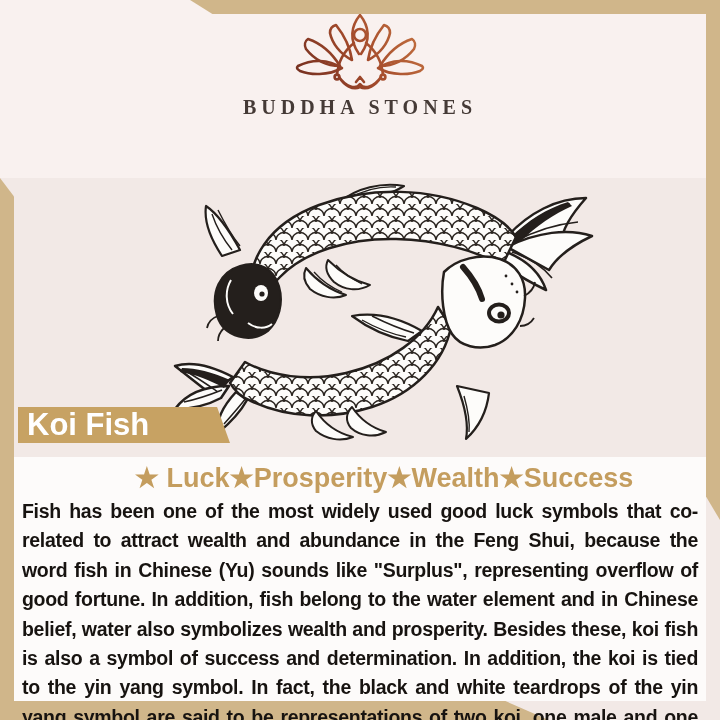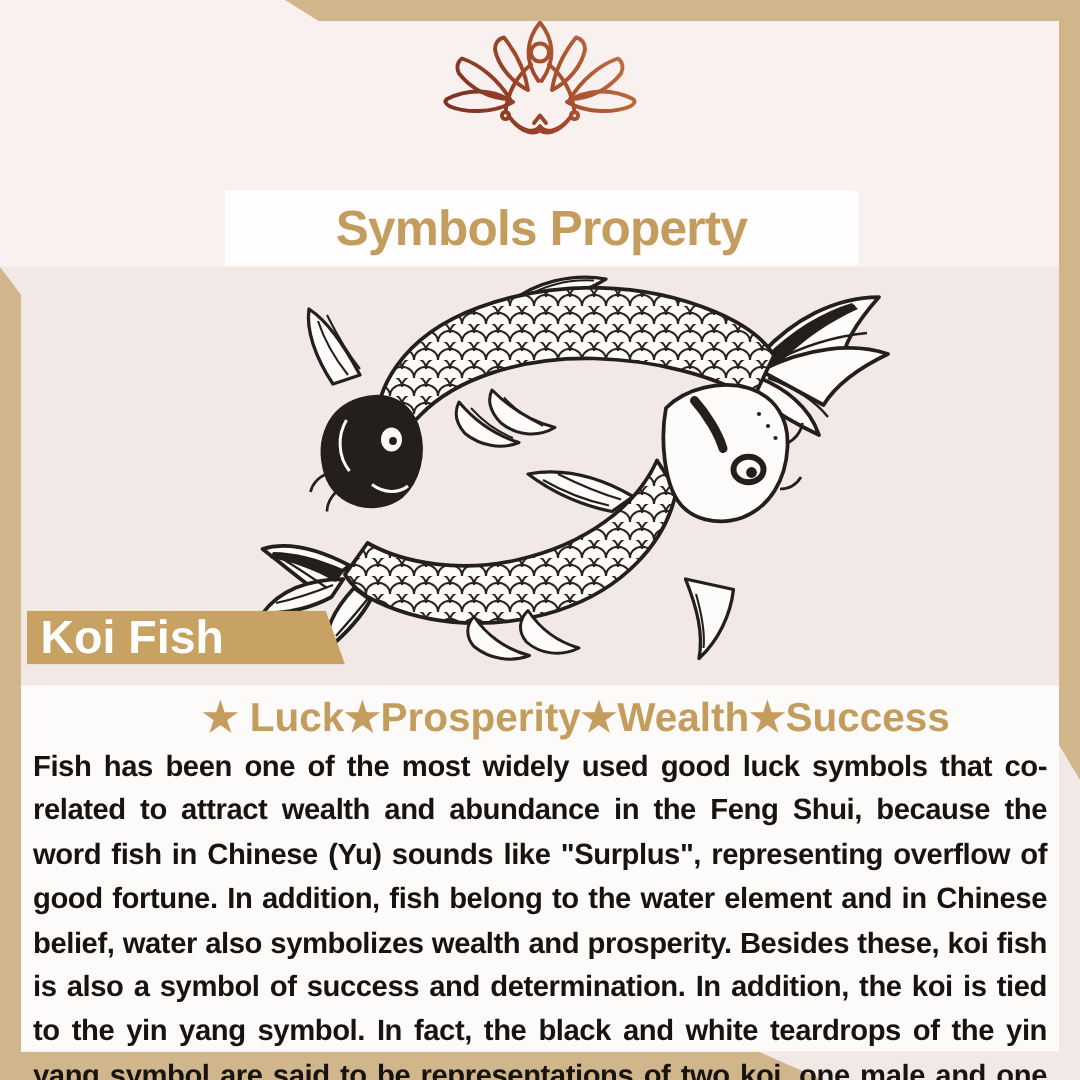--- a/index.html
+++ b/index.html
@@ -60,23 +60,21 @@
         <path d="M8,53 C22,46 38,46 52,55 C38,63 20,62 10,58 C7,56 6,55 8,53 Z"></path>
         <path d="M132,53 C118,46 102,46 88,55 C102,63 120,62 130,58 C133,56 134,55 132,53 Z"></path>
         <circle cx="70" cy="22" r="6"></circle>
         <path d="M64,30 C54,38 48,50 47,62 M76,30 C86,38 92,50 93,62"></path>
         <circle cx="47" cy="64" r="2.4"></circle>
           <circle cx="93" cy="64" r="2.4"></circle>
         <path d="M49,64 C56,74 66,77 70,71 C74,77 84,74 91,64 C86,72 77,78 70,74 C63,78 54,72 49,64 Z"></path>
         <path d="M66,69 L70,64 L74,69"></path>
       </g>
     </svg>
-    <div class="title-box">
-      <div class="title">Symbols Property</div>
-    </div>
+    <div class="brand">BUDDHA STONES</div>
   </div>
 
   <div class="rib rib-top"></div>
   <div class="rib rib-right"></div>
   <div class="rib rib-left"></div>
   <div class="rib rib-bottom"></div>
 
   <svg class="koi-art" viewBox="0 0 520 270">
     <defs>
       <pattern id="scA" width="16" height="12" patternUnits="userSpaceOnUse">

